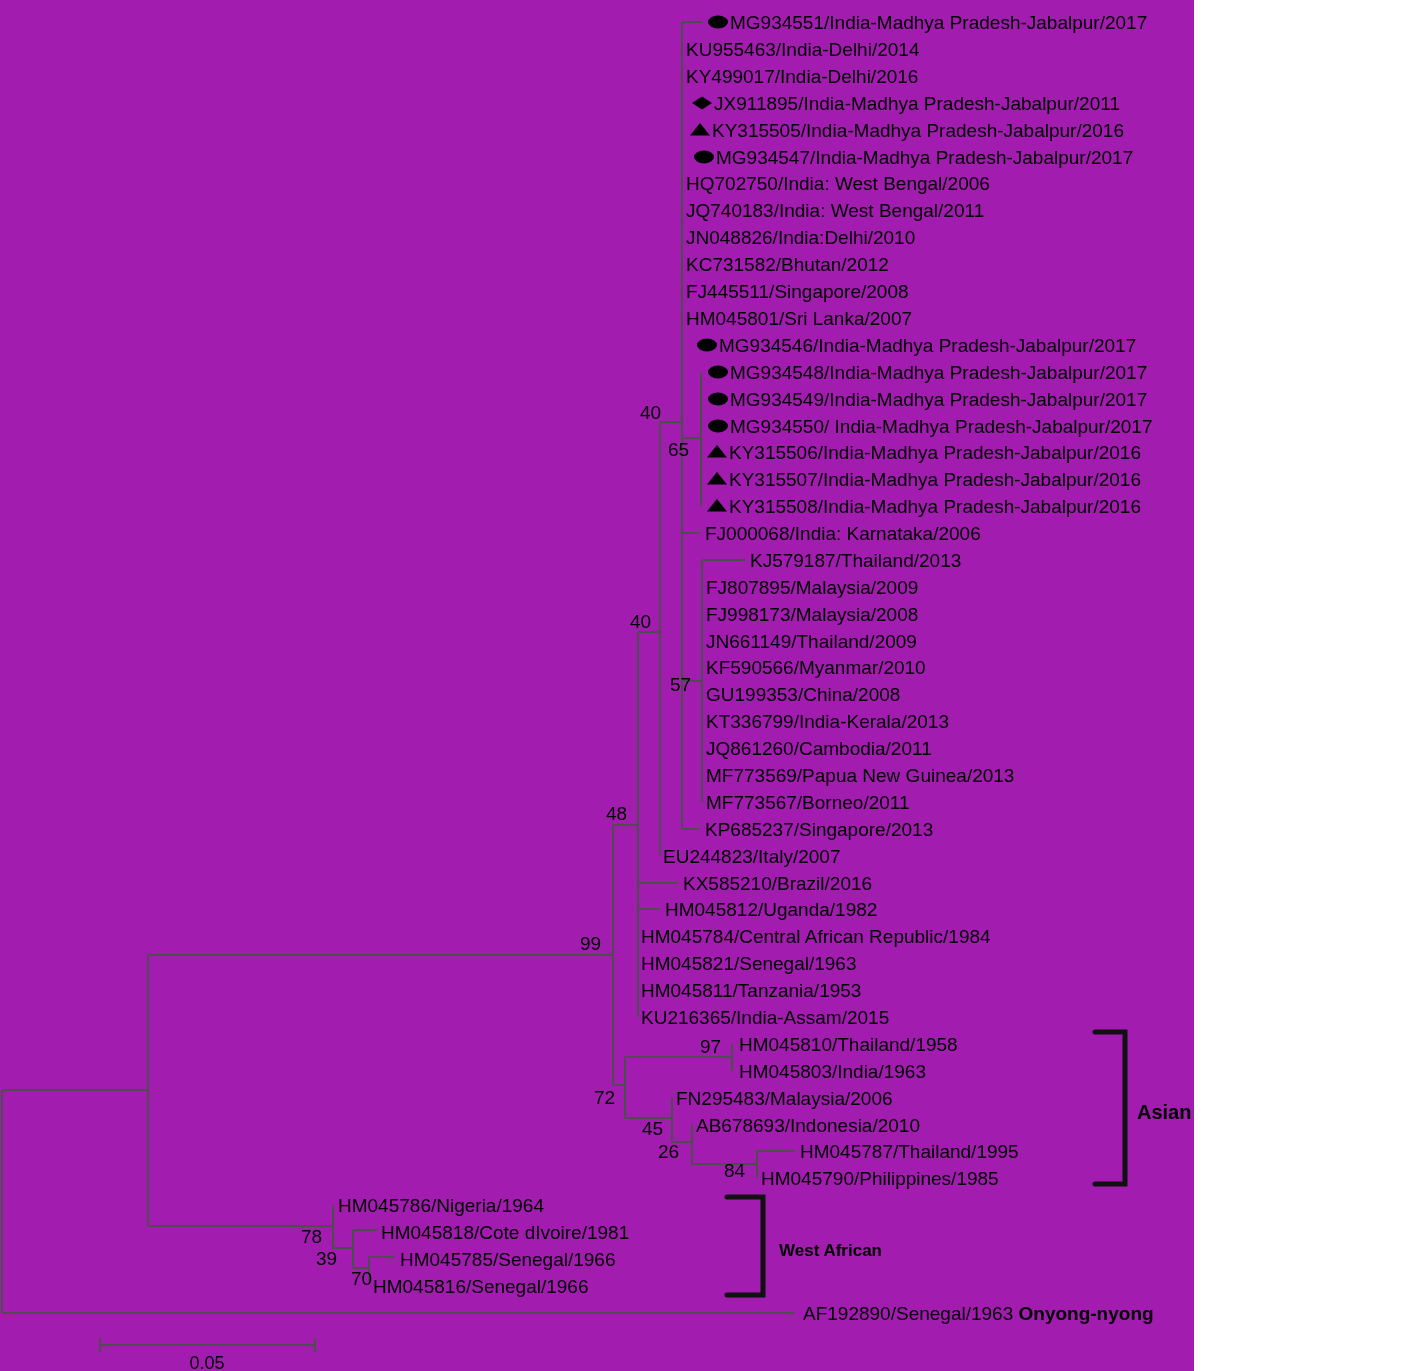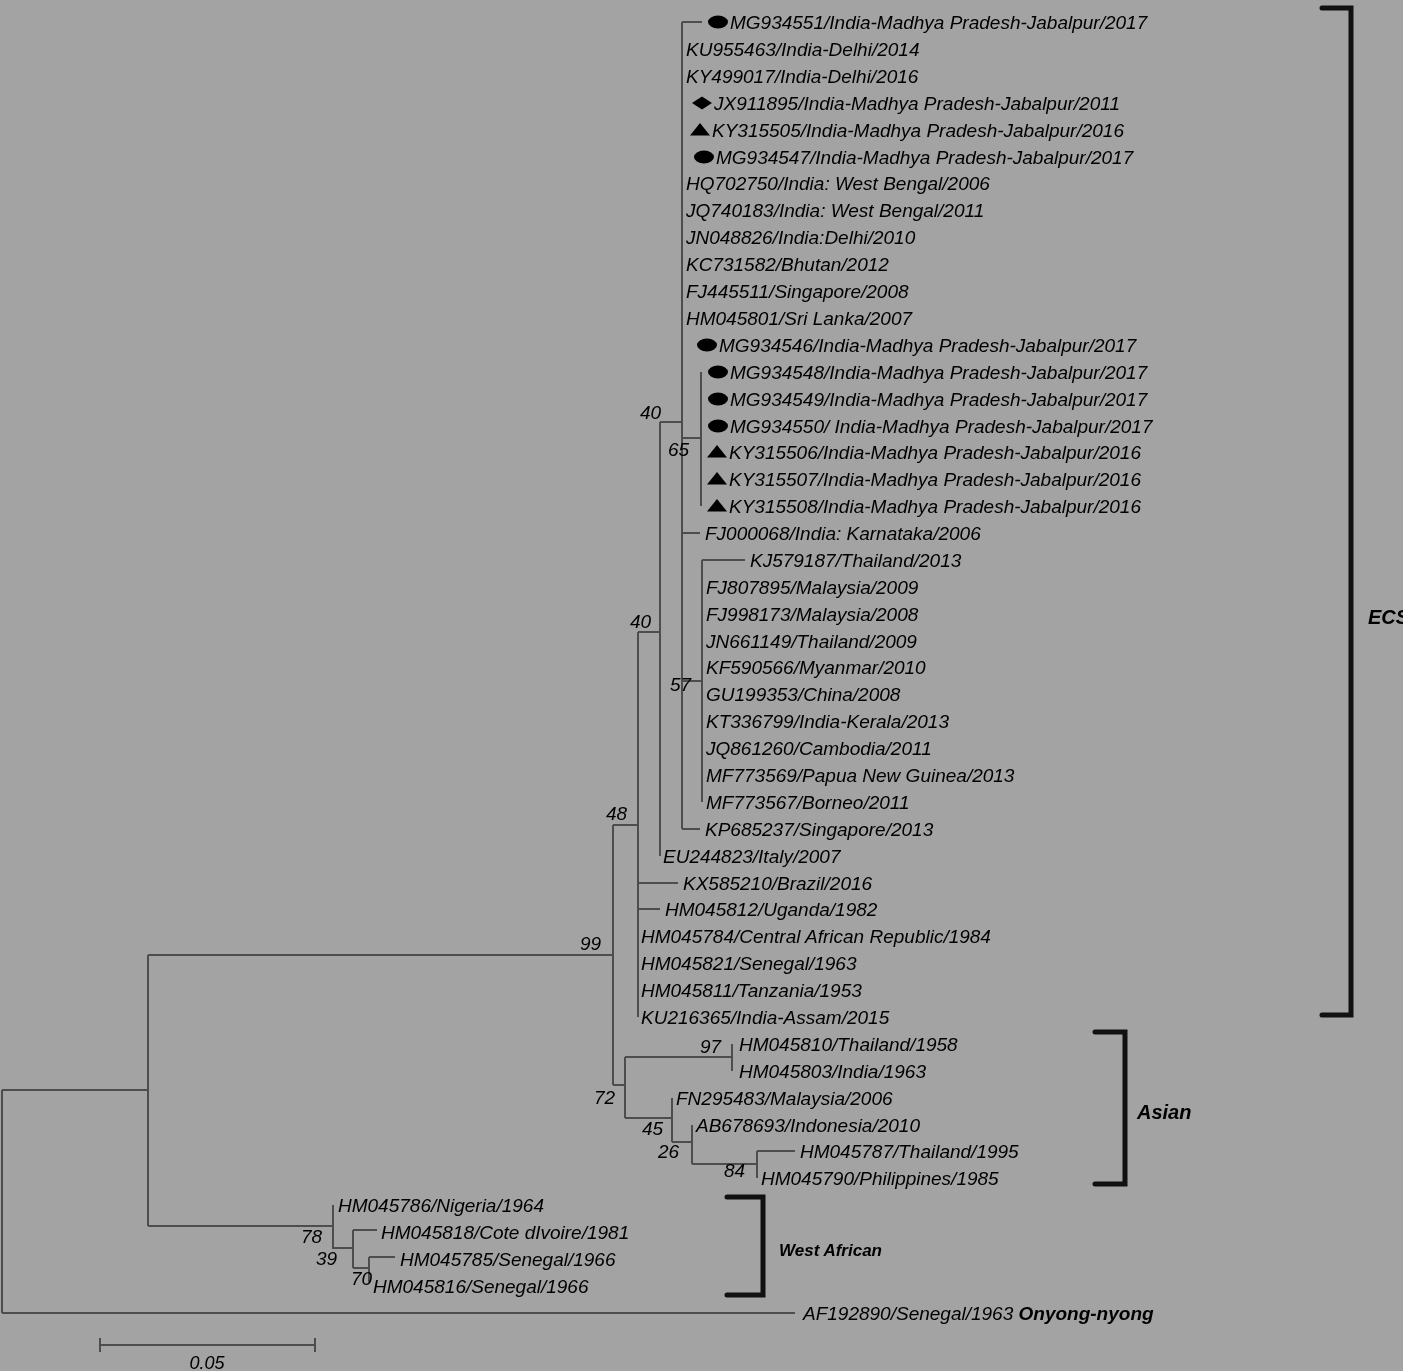--- a/index.html
+++ b/index.html
@@ -1,17 +1,17 @@
 <!DOCTYPE html>
 <html><head>
 <meta charset="utf-8">
 <style>
   html,body{margin:0;padding:0;background:#ffffff;}
   body{font-family:"Liberation Sans", sans-serif;}
-  #stage{position:relative;width:1403px;height:1371px;background:#a3a3a3;overflow:hidden;font-style:italic;}
+  #stage{position:relative;width:1194px;height:1371px;background:#a21caf;overflow:hidden;}
   svg{display:block;}
   text{fill:#000;}
 </style>
 </head>
 <body>
 
 <div id="stage">
   <svg id="tree-svg" width="1427" height="1371" viewBox="0 0 1427 1371" xmlns="http://www.w3.org/2000/svg">
       <line x1="2" y1="1090" x2="2" y2="1313" stroke="#4d4d4d" stroke-width="2"></line>
       <line x1="148" y1="955" x2="148" y2="1226" stroke="#4d4d4d" stroke-width="2"></line>

